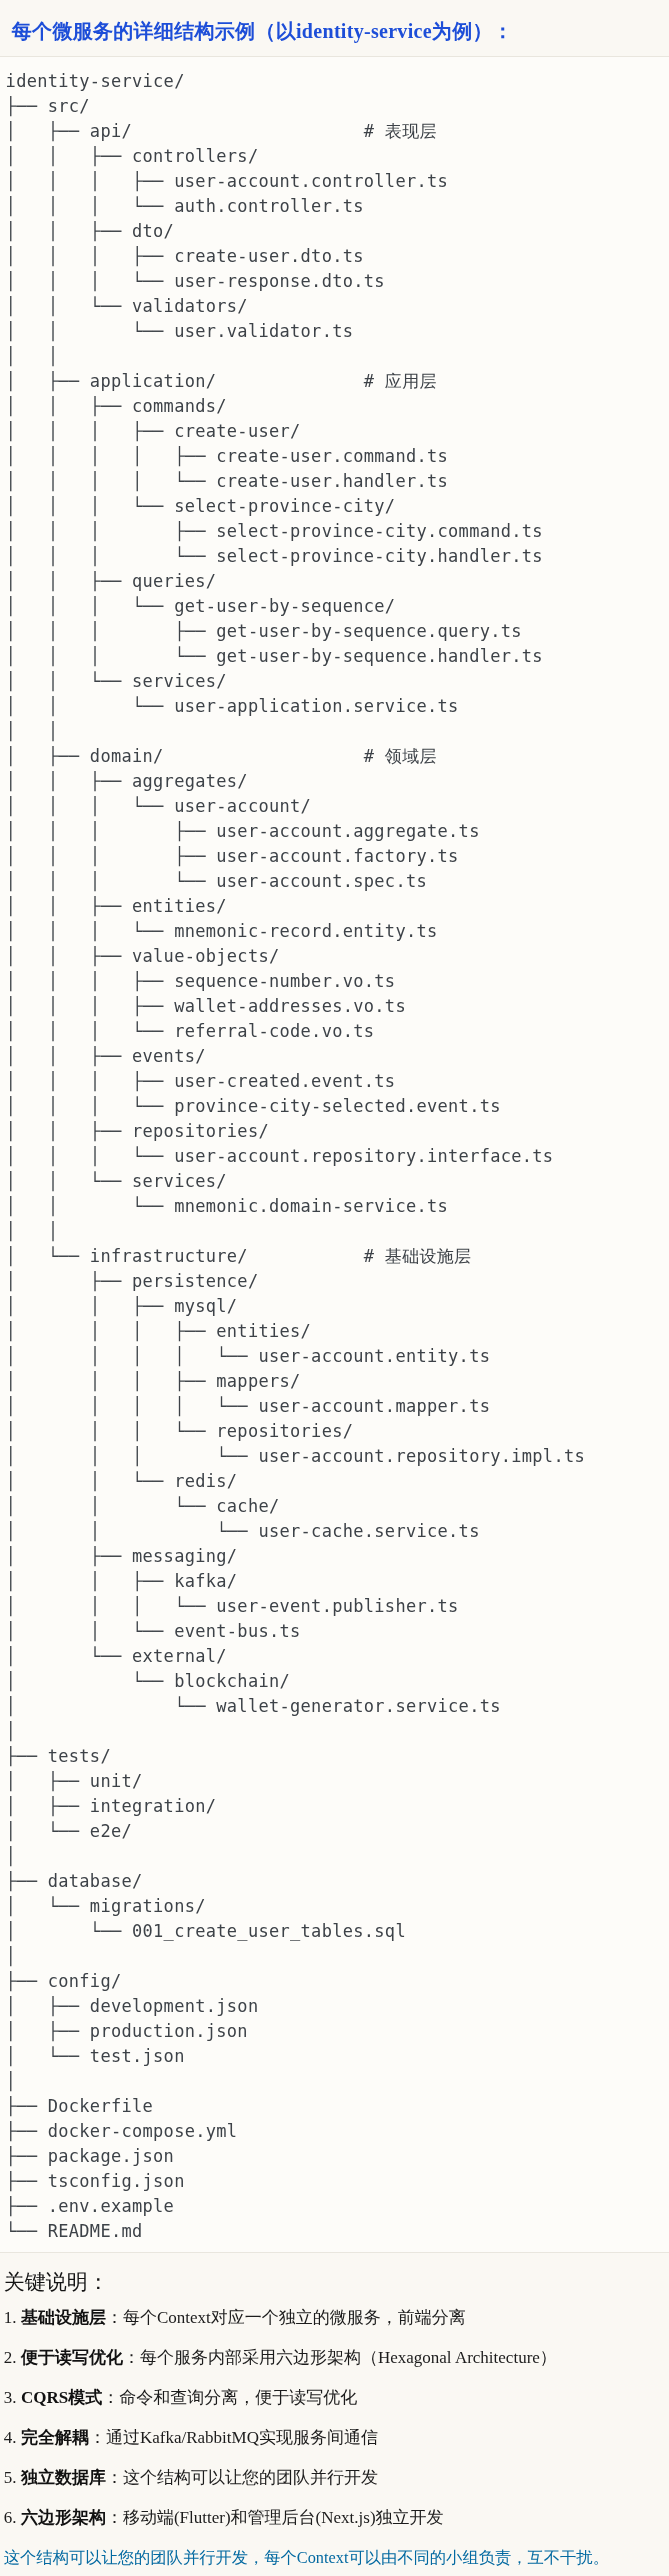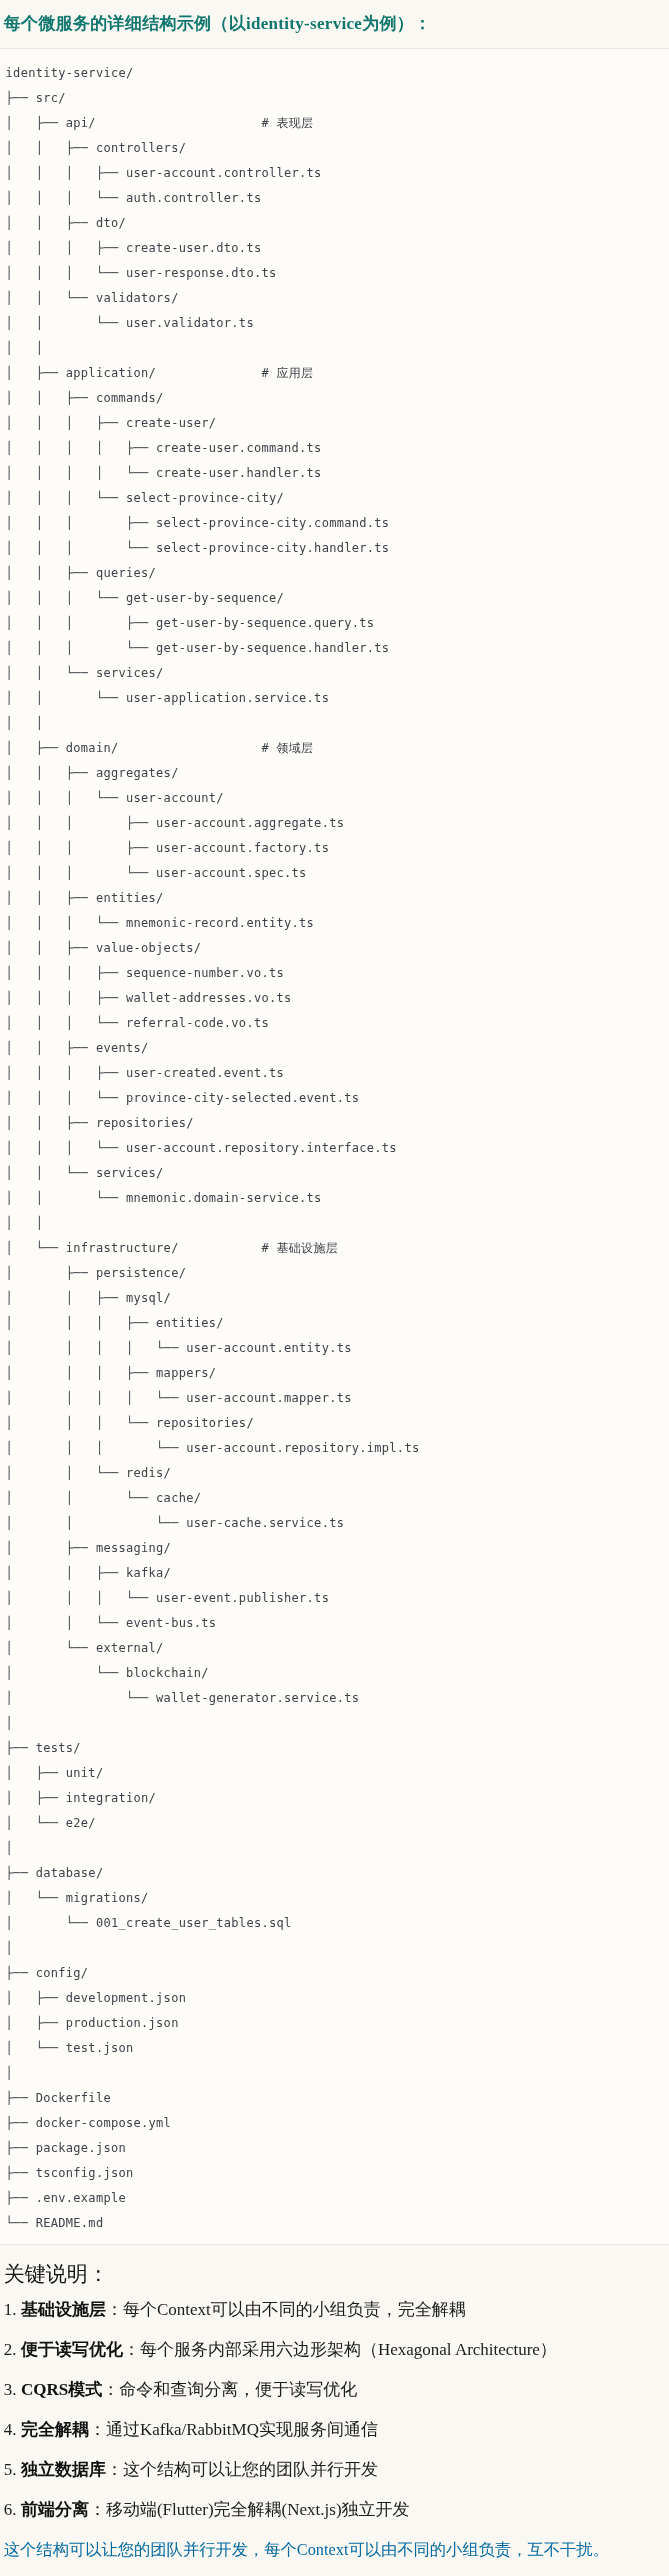--- a/index.html
+++ b/index.html
@@ -13,40 +13,40 @@
     overflow: hidden;
     font-family: "Liberation Serif", "DejaVu Serif", serif;
     color: #1C1C1C;
   }
   .page {
     width: 669px;
     height: 2576px;
     box-sizing: border-box;
   }
   .page-title {
-    margin: 0;
+    margin: 8px;
     padding: 10px 6.3px 0 3.8px;
-    font-size: 17px;
+    font-size: 20px;
     line-height: 27.5px;
     font-weight: 700;
-    color: #0f766e;
+    color: #1d4ed8;
     margin-bottom: 10.6px;
     letter-spacing: 0.3px;
   }
   .code-block {
     box-sizing: border-box;
     border-top: 0.6px solid #E9E6DE;
     border-bottom: 0.6px solid #E9E6DE;
     background: #FDFCF9;
     padding: 12px 5px 7.5px 5.6px;
   }
   .code-block pre {
     margin: 0;
     font-family: "DejaVu Sans Mono", "Liberation Mono", monospace;
-    font-size: 12px;
+    font-size: 17px;
     line-height: 25px;
     letter-spacing: 0.3px;
     color: #3D4248;
     white-space: pre;
   }
   .notes {
     padding: 0 6.3px 0 3.8px;
   }
   .notes-heading {
     margin: 16.3px 0 12.5px 0;
@@ -169,29 +169,29 @@
 ├── docker-compose.yml
 ├── package.json
 ├── tsconfig.json
 ├── .env.example
 └── README.md</pre>
   </div>
 
   <div class="notes">
     <h2 class="notes-heading">关键说明：</h2>
 
-    <div class="note-item"><span class="note-number">1.</span><span class="note-label">基础设施层</span><span class="note-colon">：</span><span class="note-text">每个Context可以由不同的小组负责，完全解耦</span></div>
+    <div class="note-item"><span class="note-number">1.</span><span class="note-label">基础设施层</span><span class="note-colon">：</span><span class="note-text">每个Context对应一个独立的微服务，前端分离</span></div>
 
     <div class="note-item"><span class="note-number">2.</span><span class="note-label">便于读写优化</span><span class="note-colon">：</span><span class="note-text">每个服务内部采用六边形架构（Hexagonal Architecture）</span></div>
 
     <div class="note-item"><span class="note-number">3.</span><span class="note-label">CQRS模式</span><span class="note-colon">：</span><span class="note-text">命令和查询分离，便于读写优化</span></div>
 
     <div class="note-item"><span class="note-number">4.</span><span class="note-label">完全解耦</span><span class="note-colon">：</span><span class="note-text">通过Kafka/RabbitMQ实现服务间通信</span></div>
 
     <div class="note-item"><span class="note-number">5.</span><span class="note-label">独立数据库</span><span class="note-colon">：</span><span class="note-text">这个结构可以让您的团队并行开发</span></div>
 
-    <div class="note-item"><span class="note-number">6.</span><span class="note-label">前端分离</span><span class="note-colon">：</span><span class="note-text">移动端(Flutter)完全解耦(Next.js)独立开发</span></div>
+    <div class="note-item"><span class="note-number">6.</span><span class="note-label">六边形架构</span><span class="note-colon">：</span><span class="note-text">移动端(Flutter)和管理后台(Next.js)独立开发</span></div>
 
     <p class="notes-footer">这个结构可以让您的团队并行开发，每个Context可以由不同的小组负责，互不干扰。</p>
   </div>
 
 </div>
 
 
 </body></html>

